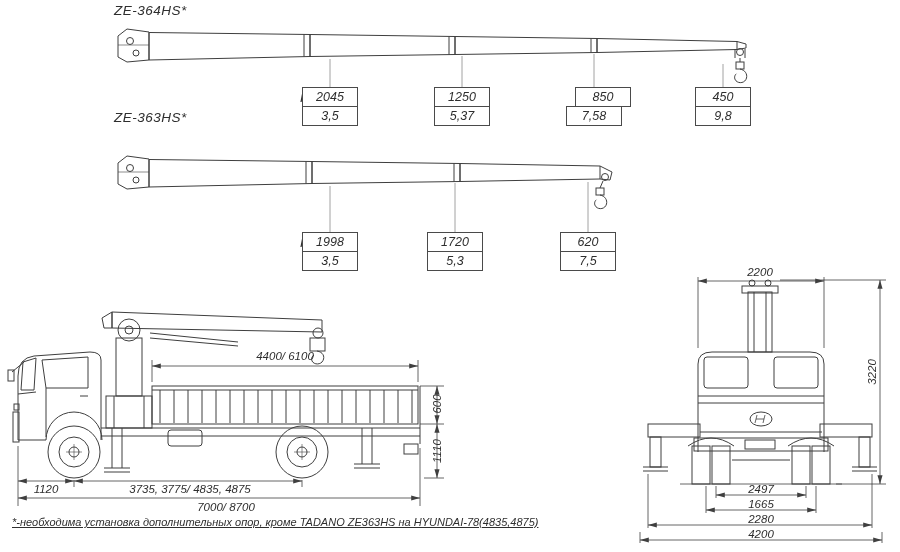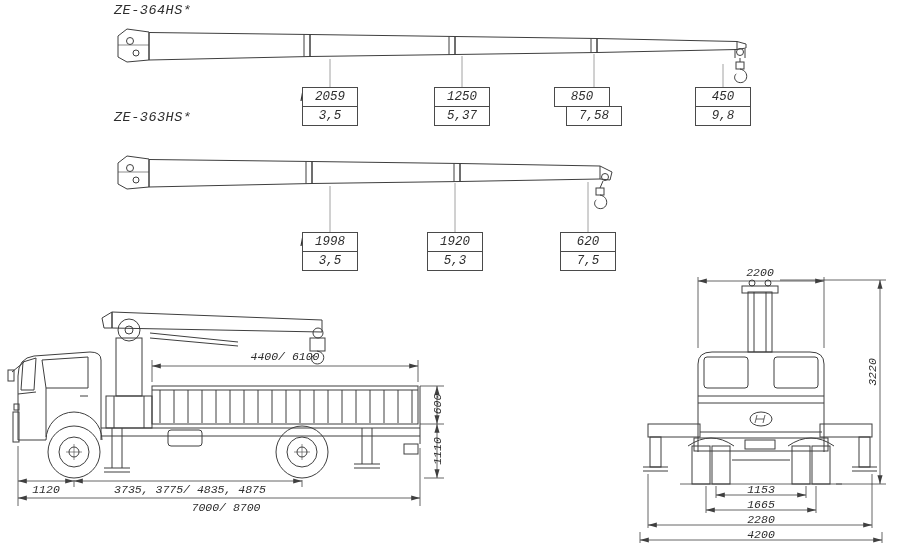--- a/index.html
+++ b/index.html
@@ -1,19 +1,19 @@
 <!DOCTYPE html>
 <html><head>
 <meta charset="utf-8">
 <style>
   * { margin:0; padding:0; box-sizing:border-box; }
   html,body { width:900px; height:552px; background:#ffffff; overflow:hidden; }
   #stage {
     position:relative; width:900px; height:552px; background:#ffffff;
-    font-family:Liberation Mono, monospace; color:#2e2e2e;
+    font-family:Liberation Sans, sans-serif; color:#2e2e2e;
   }
   svg.art { position:absolute; left:0; top:0; }
   .lbl { position:absolute; font-style:italic; color:#2e2e2e; white-space:nowrap; }
   .model { font-size:13.5px; letter-spacing:0.5px; }
   .rowlab { font-size:13px;margin-left:48px; }
   .dim { font-size:11.5px; text-align:center; }
   .rot { display:flex; align-items:center; justify-content:center; transform:rotate(-90deg); }
   .cell {
     position:absolute; width:56px; height:20px; border:1px solid #4a4a4a; background:#fff;
     font-style:italic; font-size:12.5px; color:#2e2e2e;
@@ -240,46 +240,47 @@
       <line x1="882" y1="532" x2="882" y2="543"></line>
       <line x1="640" y1="540" x2="882" y2="540" marker-start="url(#arr)" marker-end="url(#arr)"></line>
     </g>
   </svg>
 
   <div class="lbl model" style="left:114px;top:3px">ZE-364HS*</div>
   <div class="lbl model" style="left:114px;top:110px">ZE-363HS*</div>
 
   <div class="lbl rowlab" style="left:252px;top:90px">Кг</div>
   <div class="lbl rowlab" style="left:256px;top:110px">м</div>
-  <div class="cell" style="left:302px;top:87px">2059</div>
+  <div class="cell" style="left:302px;top:87px">2045</div>
   <div class="cell" style="left:434px;top:87px">1250</div>
-  <div class="cell" style="left:554px;top:87px">850</div>
+  <div class="cell" style="left:575px;top:87px">850</div>
   <div class="cell" style="left:695px;top:87px">450</div>
   <div class="cell" style="left:302px;top:106px">3,5</div>
   <div class="cell" style="left:434px;top:106px">5,37</div>
   <div class="cell" style="left:566px;top:106px">7,58</div>
   <div class="cell" style="left:695px;top:106px">9,8</div>
 
   <div class="lbl rowlab" style="left:252px;top:235px">Кг</div>
   <div class="lbl rowlab" style="left:256px;top:255px">м</div>
   <div class="cell" style="left:302px;top:232px">1998</div>
-  <div class="cell" style="left:427px;top:232px">1920</div>
+  <div class="cell" style="left:427px;top:232px">1720</div>
   <div class="cell" style="left:560px;top:232px">620</div>
   <div class="cell" style="left:302px;top:251px">3,5</div>
   <div class="cell" style="left:427px;top:251px">5,3</div>
   <div class="cell" style="left:560px;top:251px">7,5</div>
 
   <div class="lbl dim" style="left:235px;top:350px;width:100px">4400/ 6100</div>
   <div class="lbl dim rot" style="left:420px;top:398px;width:34px;height:12px">600</div>
   <div class="lbl dim rot" style="left:420px;top:445px;width:34px;height:12px">1110</div>
   <div class="lbl dim" style="left:18px;top:483px;width:56px">1120</div>
   <div class="lbl dim" style="left:95px;top:483px;width:190px">3735, 3775/ 4835, 4875</div>
   <div class="lbl dim" style="left:176px;top:501px;width:100px">7000/ 8700</div>
 
   <div class="lbl dim" style="left:710px;top:266px;width:100px">2200</div>
   <div class="lbl dim rot" style="left:855px;top:366px;width:34px;height:12px">3220</div>
-  <div class="lbl dim" style="left:711px;top:483px;width:100px">1153</div>
+  <div class="lbl dim" style="left:711px;top:483px;width:100px">2497</div>
   <div class="lbl dim" style="left:711px;top:498px;width:100px">1665</div>
   <div class="lbl dim" style="left:711px;top:513px;width:100px">2280</div>
   <div class="lbl dim" style="left:711px;top:528px;width:100px">4200</div>
 
+  <div class="lbl footnote" style="left:12px;top:516px">*-необходима установка дополнительных опор, кроме TADANO ZE363HS на HYUNDAI-78(4835,4875)</div>
 
 </div>
 
 </body></html>

